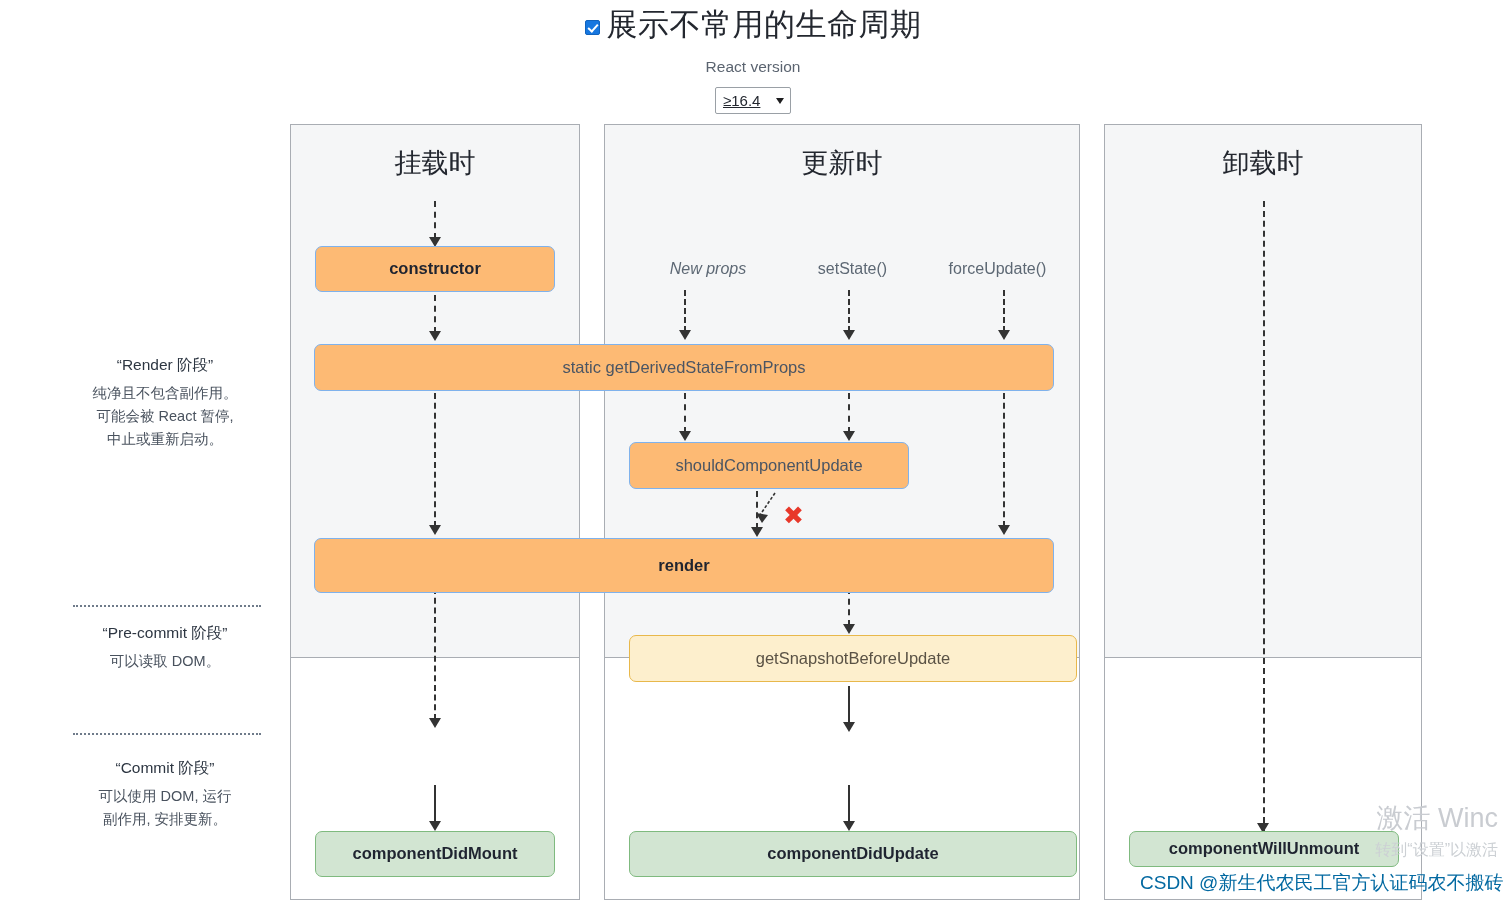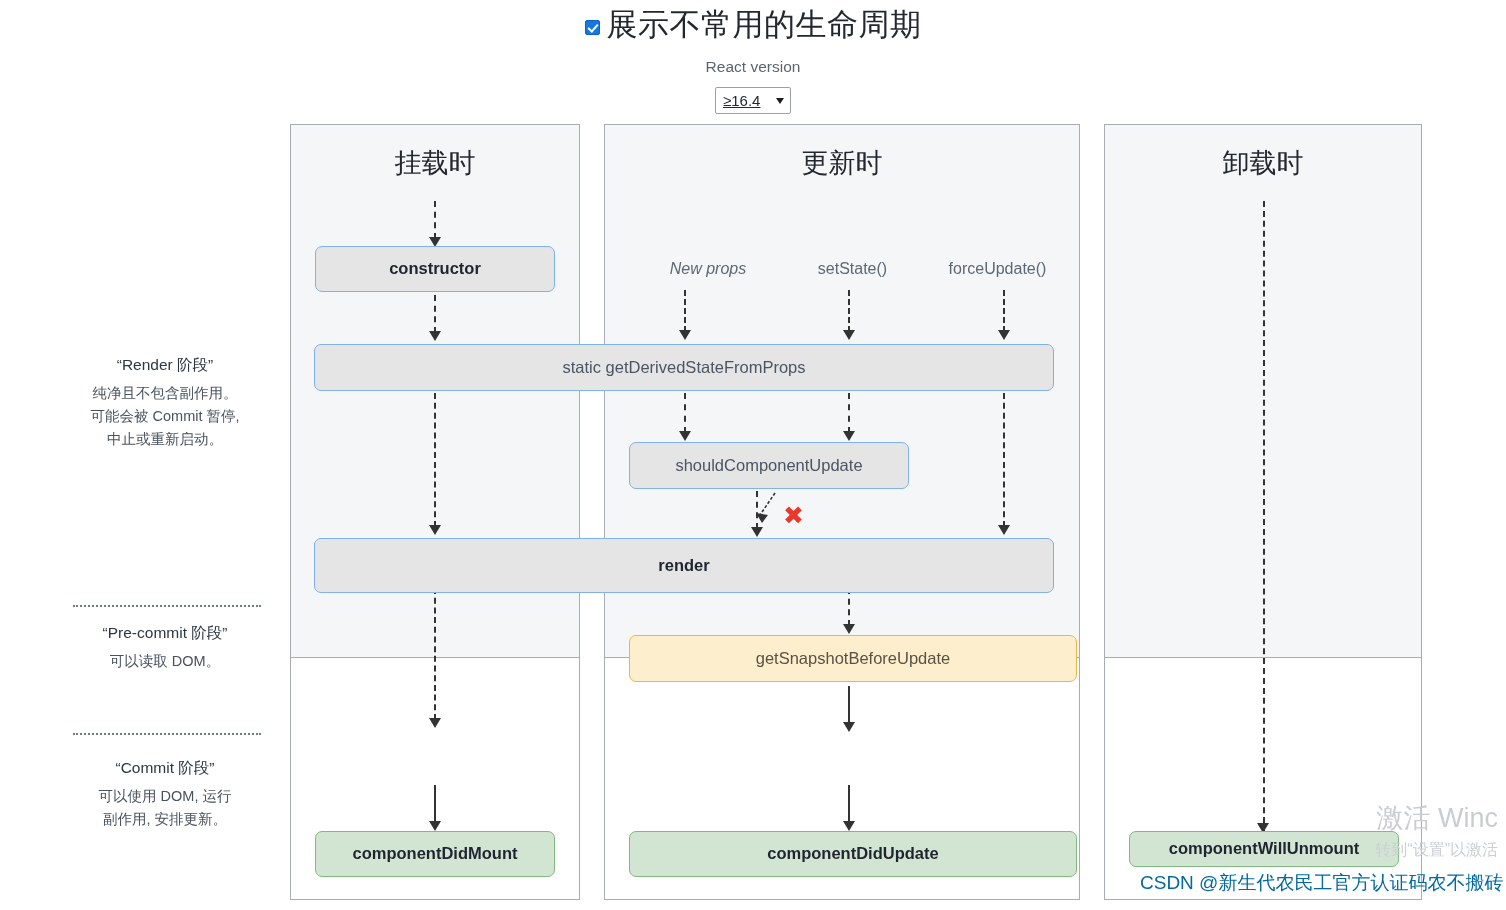--- a/index.html
+++ b/index.html
@@ -90,21 +90,21 @@
     position: absolute; left: 0; top: 0; width: 100%; height: 533px;
     background: #f5f6f7; border-bottom: 1px solid #a9adb3;
   }
 
   
   .box {
     position: absolute; display: flex; align-items: center; justify-content: center;
     border-radius: 7px; font-size: 16.5px; text-align: center;
     line-height: 1.2; cursor: default;
   }
-  .box.blue   { background: #e5e5e5; border: 1px solid #7fb2ec; color: #4b5563; }
+  .box.blue   { background: #fdba74; border: 1px solid #7fb2ec; color: #4b5563; }
   .box.yellow { background: #fdefcd; border: 1px solid #e8b84b; color: #5a5245; }
   .box.green  { background: #d2e5d2; border: 1px solid #7fba7f; color: #1f2a33; }
   .box.bold   { color: #1f2430; font-weight: 700; }
   .box.italic { font-style: italic; font-weight: 500; color: #4b5563; }
 
   
   .arrow { position: absolute; width: 0; }
   .arrow .shaft {
     position: absolute; left: 50%; top: 0; transform: translateX(-50%);
     width: 0; border-left: 2px dashed #333;
@@ -173,21 +173,21 @@
     </div>
   </div>
 
   <div class="phases">
     <div class="dotline d1"></div>
     <div class="dotline d2"></div>
 
     <div class="phase phase-render">
       <div class="phase-name">“Render 阶段”</div>
       <div class="phase-desc" style="white-space:pre-line">纯净且不包含副作用。
-可能会被 Commit 暂停,
+可能会被 React 暂停,
 中止或重新启动。</div>
     </div>
 
     <div class="phase phase-pre">
       <div class="phase-name">“Pre-commit 阶段”</div>
       <div class="phase-desc" style="white-space:pre-line">可以读取 DOM。</div>
     </div>
 
     <div class="phase phase-commit">
       <div class="phase-name">“Commit 阶段”</div>

